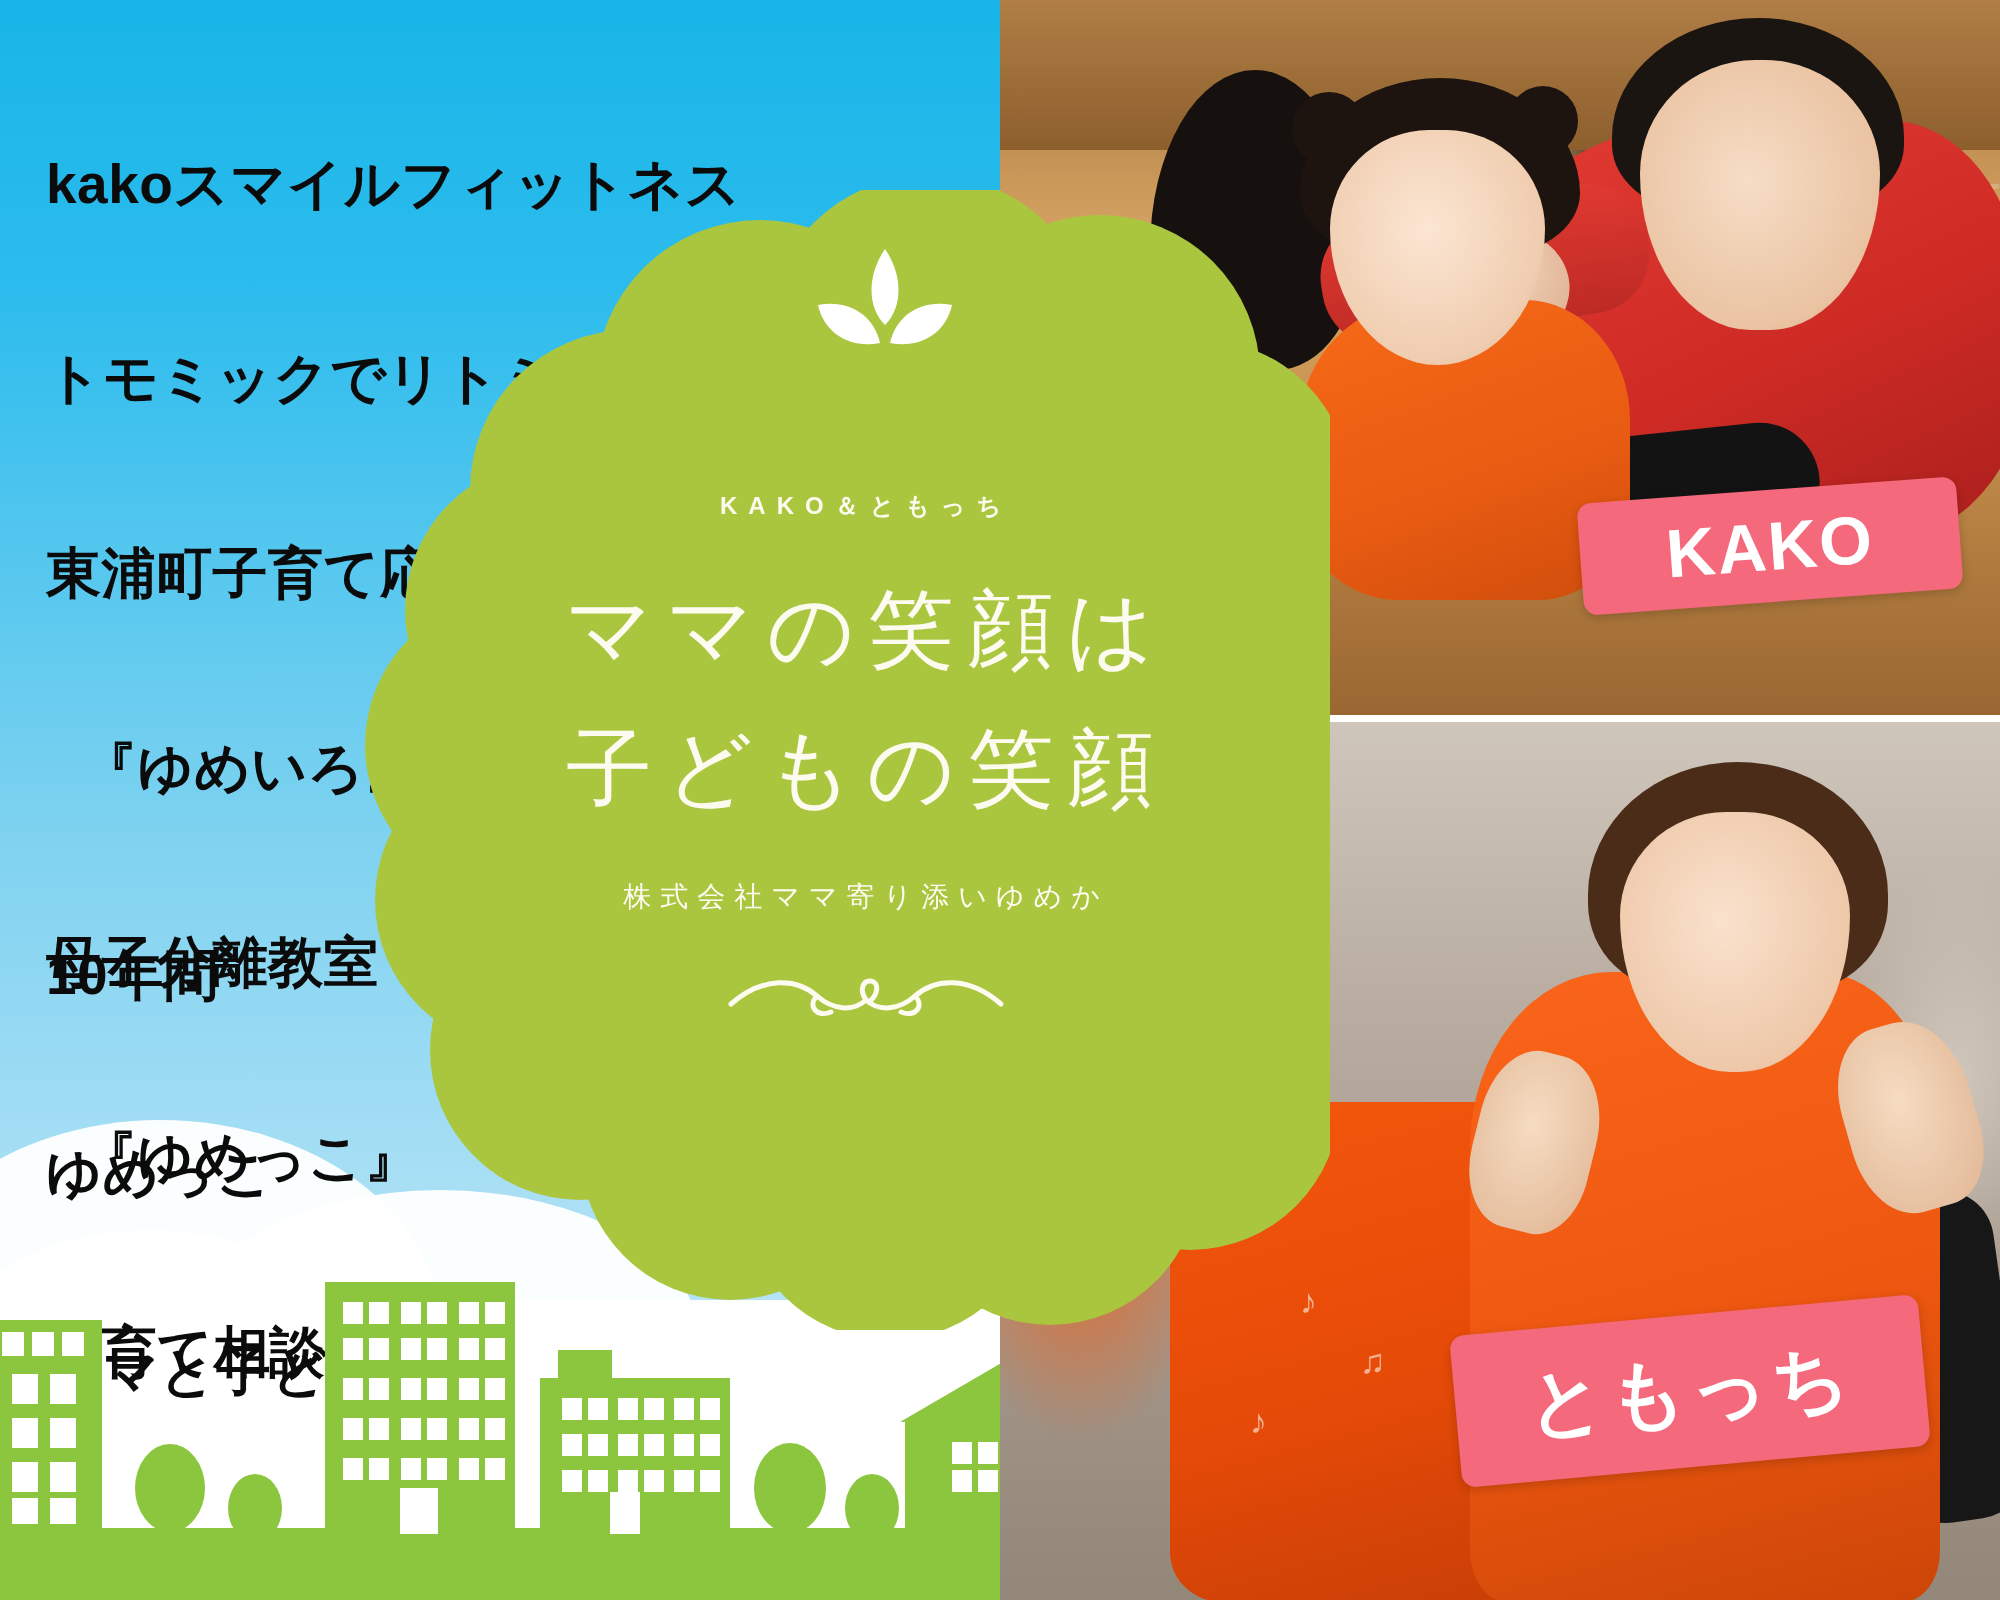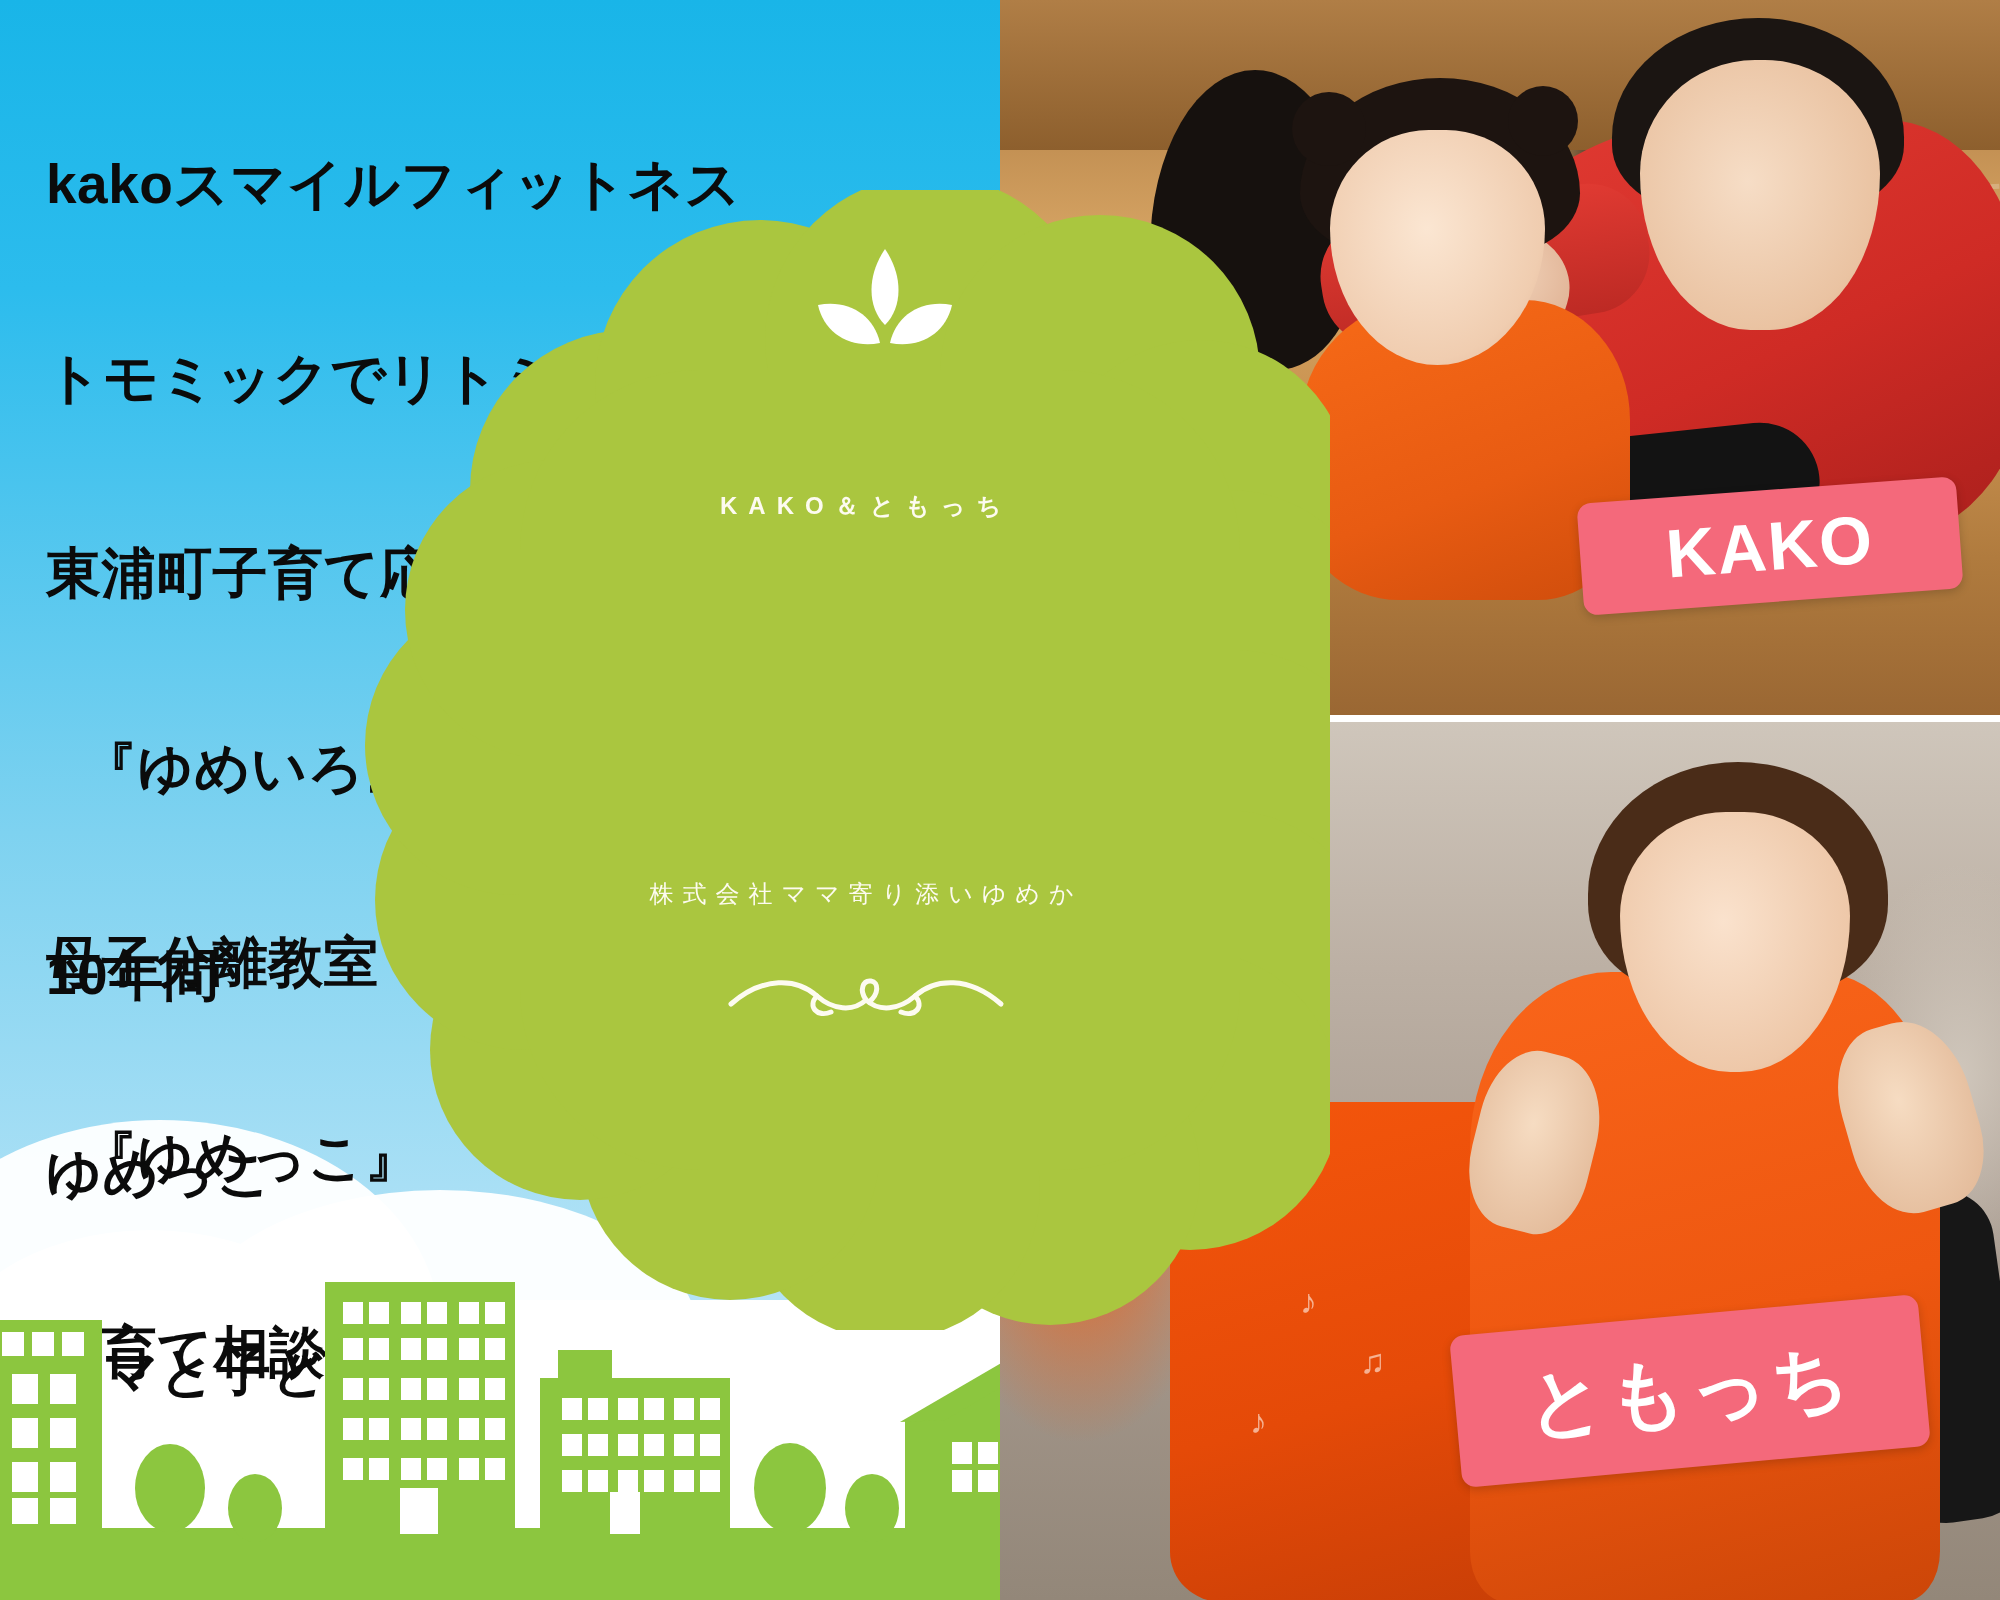--- a/index.html
+++ b/index.html
@@ -129,21 +129,21 @@
   }
   .headline{
     position:absolute; left:0; top:370px; width:1000px; text-align:center;
     transform:translateX(36px);
     color:#fdfbf0; font-size:86px; line-height:1.62; letter-spacing:13px;
     font-weight:400; font-family:"DejaVu Sans","Liberation Sans",sans-serif;
   }
   .company{
     position:absolute; left:0; top:688px; width:1000px; text-align:center;
     transform:translateX(36px);
-    color:#fdfbf0; font-size:24px; letter-spacing:9px; font-weight:400;
+    color:#fdfbf0; font-size:28px; letter-spacing:9px; font-weight:400;
   }
   .flourish{ position:absolute; left:0; top:770px; width:1000px; text-align:center;
     transform:translateX(36px); }
 
   
   .badge{
     position:absolute; background:#f4697b; color:#fff; border-radius:14px;
     display:flex; align-items:center; justify-content:center;
     font-weight:700; box-shadow:0 3px 10px rgba(0,0,0,.18);
   }
@@ -375,20 +375,24 @@
         <g fill="#ffffff">
           <path d="M75 4 C93 30 93 62 75 80 C57 62 57 30 75 4 Z"></path>
           <path d="M8 60 C38 54 64 70 70 98 C40 104 14 88 8 60 Z"></path>
           <path d="M142 60 C136 88 110 104 80 98 C86 70 112 54 142 60 Z"></path>
         </g>
       </svg>
     </div>
 
     <div class="eyebrow">KAKO＆ともっち</div>
 
+    <div class="headline">
+      <div>ママの笑顔は</div>
+      <div>子どもの笑顔</div>
+    </div>
 
     <div class="company">株式会社ママ寄り添いゆめか</div>
 
     <div class="flourish">
       <svg width="290" height="64" viewBox="0 0 290 64">
         <g fill="none" stroke="#fdfbf0" stroke-width="5" stroke-linecap="round">
           <path d="M10 44 C42 16 76 18 96 36 C112 50 132 52 145 40"></path>
           <path d="M280 44 C248 16 214 18 194 36 C178 50 158 52 145 40"></path>
           <path d="M145 40 C138 30 142 20 150 21 C158 22 158 34 148 42"></path>
           <path d="M96 36 C86 46 96 58 110 52"></path>

